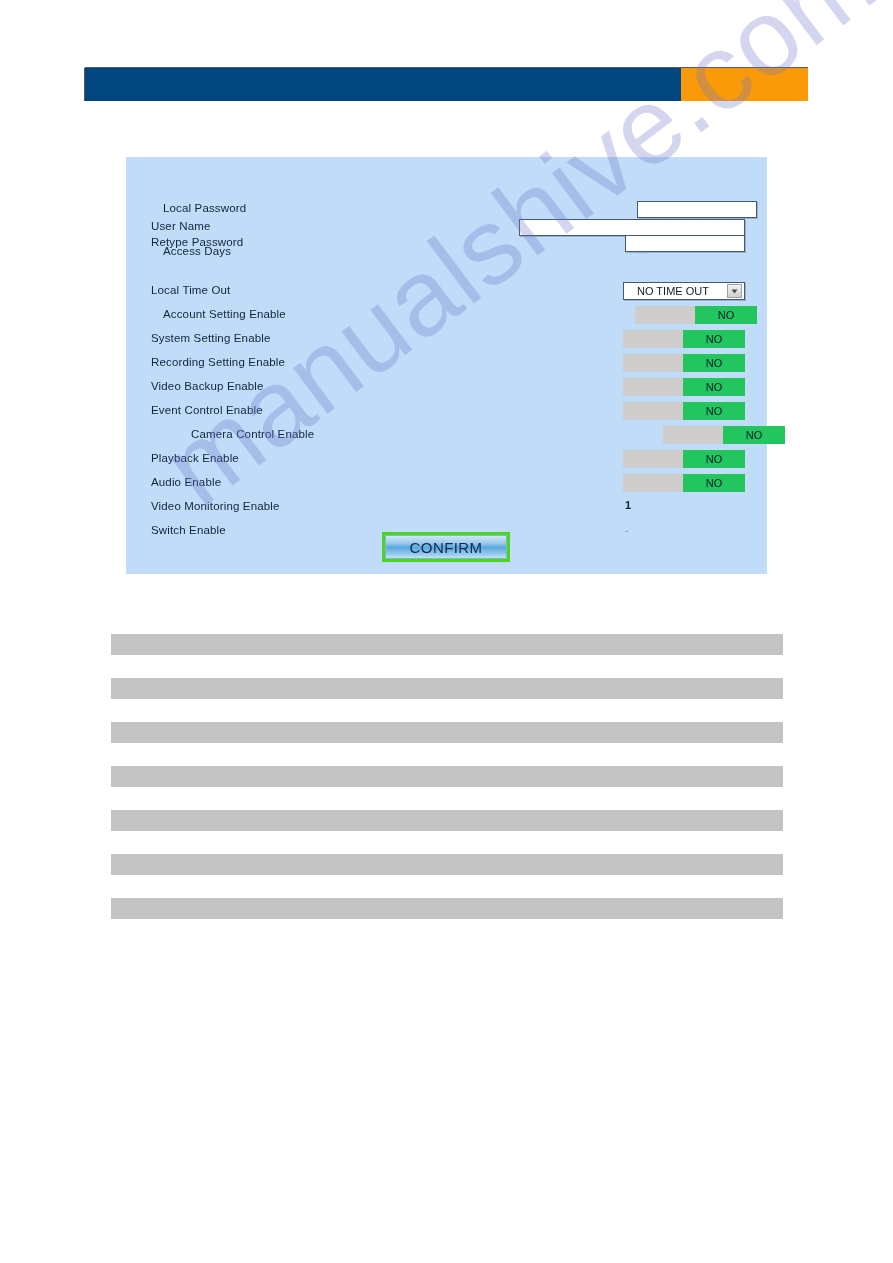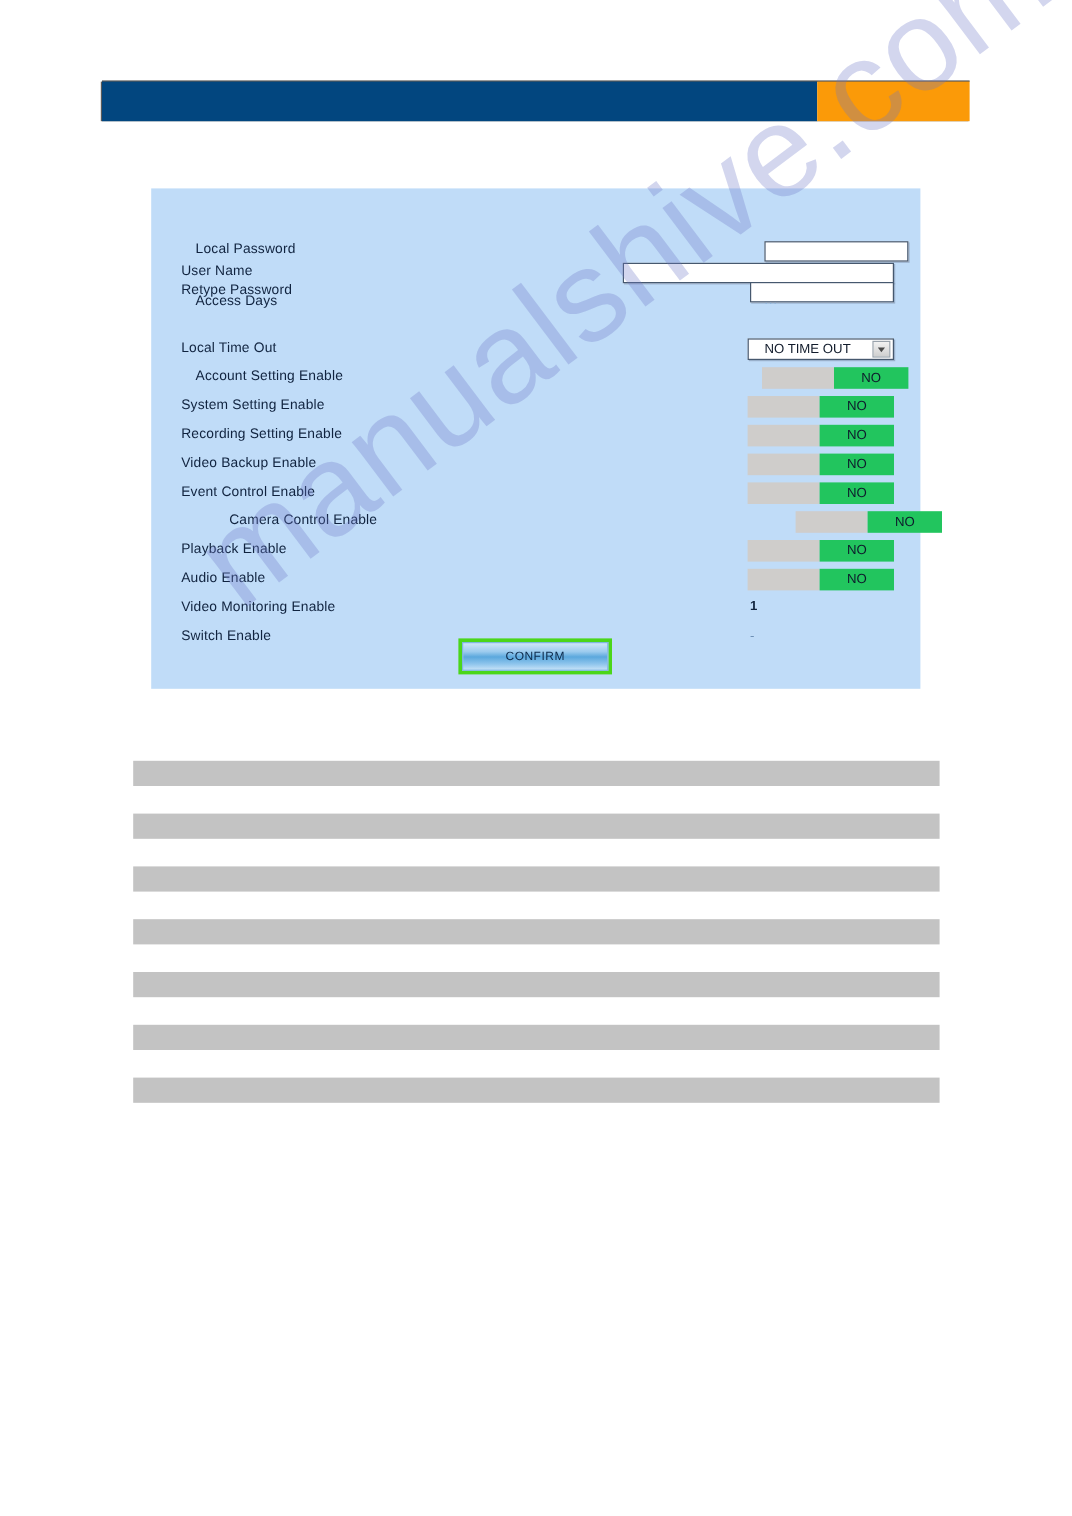--- a/index.html
+++ b/index.html
@@ -189,21 +189,21 @@
   }
   #confirm-button {
     width: 100%;
     height: 100%;
     background: linear-gradient(#cfe6f8 0%, #9ccbee 32%, #5ba8dd 52%, #8dc4ec 78%, #c4e1f7 100%);
     border: 1px solid #7fb6e0;
     box-sizing: border-box;
     display: flex;
     align-items: center;
     justify-content: center;
-    font-size: 10px;
+    font-size: 15px;
     color: #0d2a4b;
     letter-spacing: 0.4px;
     text-align: right;
   }
 
   
   .gray-bar {
     position: absolute;
     left: 111px;
     width: 672px;

